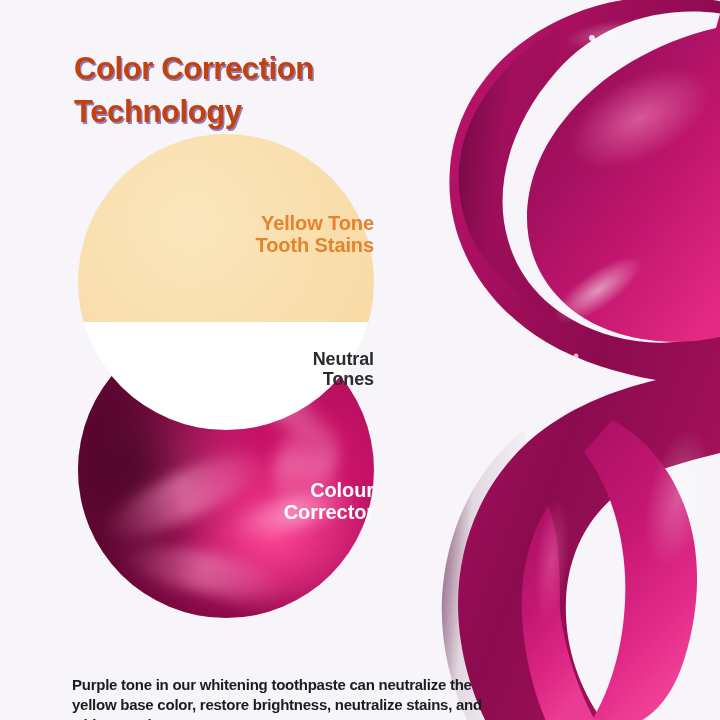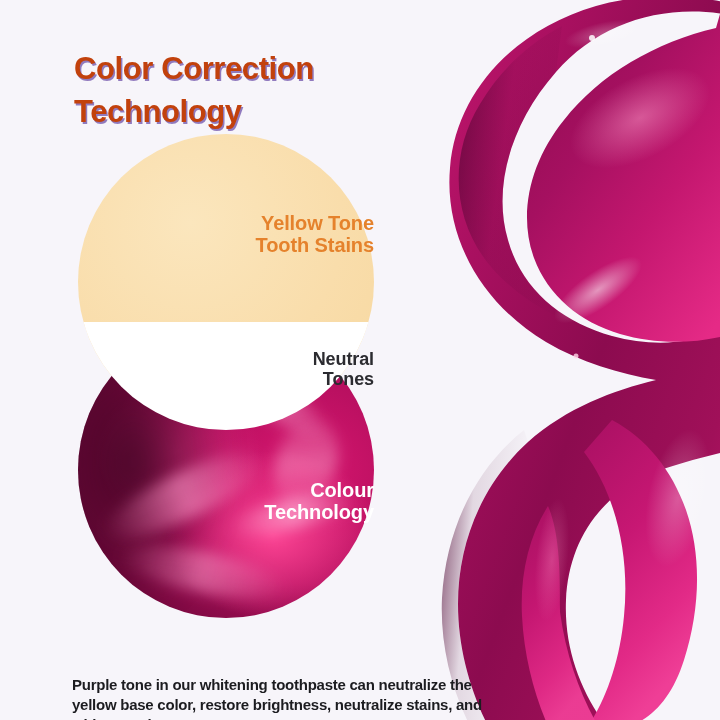--- a/index.html
+++ b/index.html
@@ -316,18 +316,18 @@
       <div id="lens-mask"></div>
     </div>
 
     <div class="venn-label" id="label-yellow">Yellow Tone
 Tooth Stains</div>
 
     <div class="venn-label" id="label-neutral">Neutral
 Tones</div>
 
     <div class="venn-label" id="label-corrector">Colour
-Technology</div>
+Corrector</div>
   </div>
 
   <p id="caption">Purple tone in our whitening toothpaste can neutralize the yellow base color, restore brightness, neutralize stains, and whiten teeth.</p>
 
 </div>
 
 </body></html>

